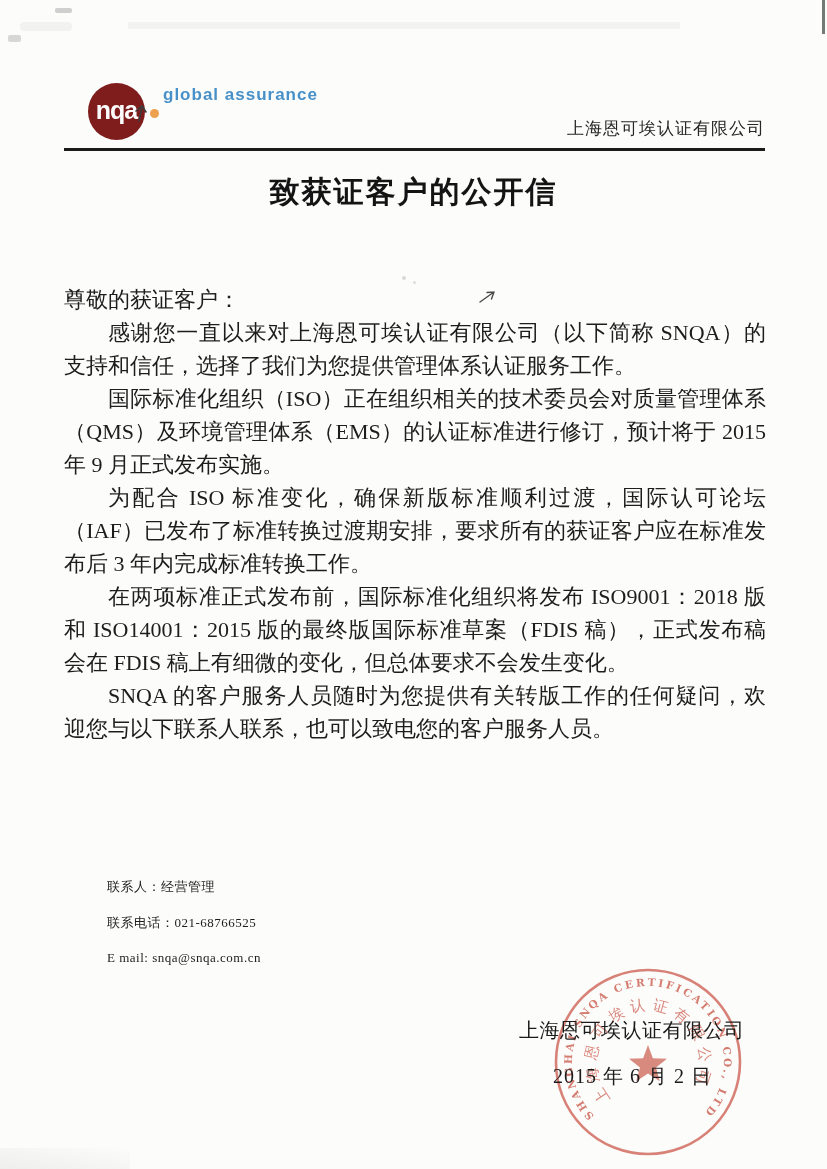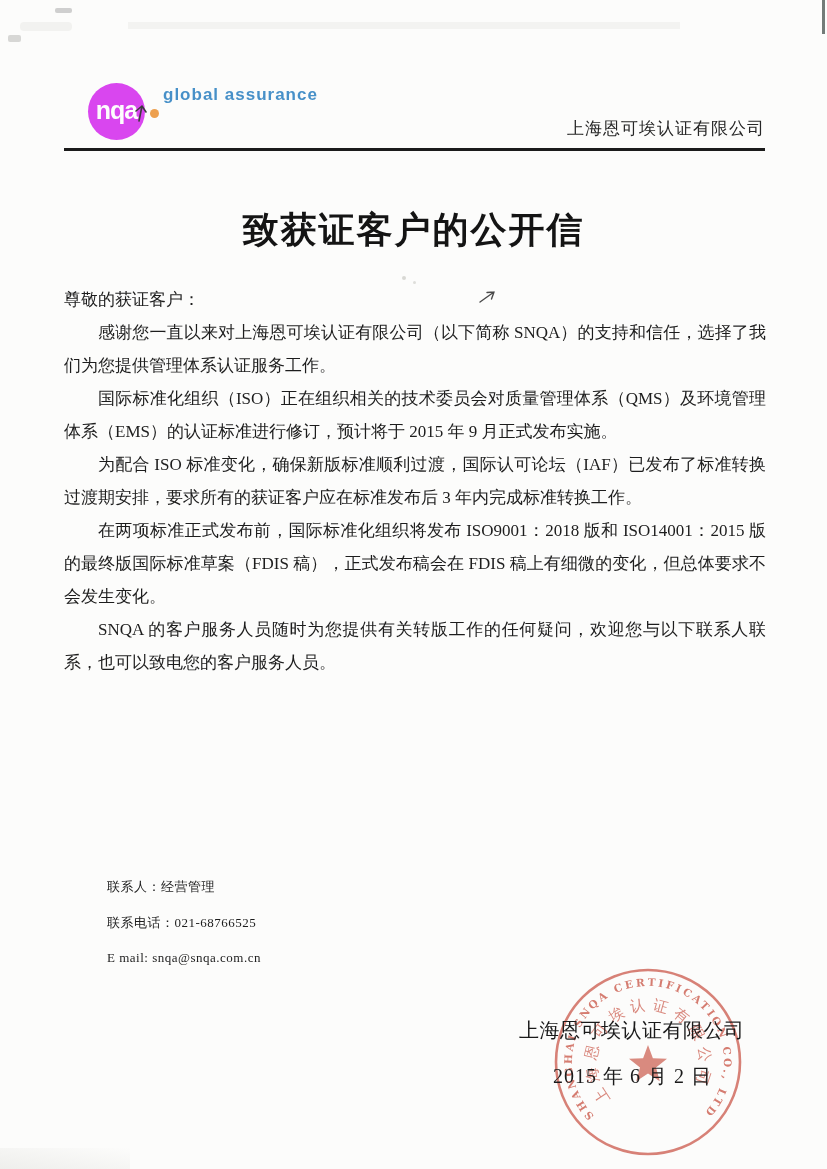--- a/index.html
+++ b/index.html
@@ -19,47 +19,47 @@
   .a-dash-1{left:55px;top:8px;width:17px;height:5px;background:#9a9a98;opacity:.45;border-radius:2px;}
   .a-dash-2{left:8px;top:35px;width:13px;height:7px;background:#a0a09e;opacity:.4;border-radius:2px;}
   .a-edge-r{left:822px;top:0;width:3px;height:34px;background:#46504c;opacity:.75;}
   .a-dot-1{left:402px;top:276px;width:4px;height:4px;background:#d8d8d4;border-radius:50%;}
   .a-dot-2{left:413px;top:281px;width:3px;height:3px;background:#dededa;border-radius:50%;}
   .a-shadow-bl{left:0;top:1148px;width:130px;height:21px;
     background:linear-gradient(to top right,#ebebe8,rgba(255,255,255,0));opacity:.8;}
   
   .logo-circle{
     position:absolute;left:88px;top:83px;width:57px;height:57px;border-radius:50%;
-    background:#d946ef;display:flex;align-items:center;justify-content:center;
+    background:#7f1d1d;display:flex;align-items:center;justify-content:center;
   }
   .logo-circle span{
     font-family:"Liberation Sans","DejaVu Sans",sans-serif;
     font-weight:bold;font-size:25px;color:#fdfdfd;letter-spacing:-1px;
     margin-top:-3px;
   }
   .logo-dot{position:absolute;left:150px;top:109px;width:9px;height:9px;border-radius:50%;background:#eda04f;}
   .logo-tagline{
     position:absolute;left:163px;top:85px;
     font-family:"Liberation Sans","DejaVu Sans",sans-serif;
     font-weight:bold;font-size:17px;color:#4790c8;letter-spacing:1px;
   }
   .company-name-header{
     position:absolute;right:62px;top:117px;
     font-size:17px;color:#262626;letter-spacing:1px;
   }
   .header-rule{position:absolute;left:64px;top:148px;width:701px;height:3px;background:#1b1b1b;}
   
   .letter-title{
-    position:absolute;left:0;top:206px;width:827px;margin:0;
-    text-align:center;font-size:36px;font-weight:bold;color:#141414;letter-spacing:2px;
+    position:absolute;left:0;top:172px;width:827px;margin:0;
+    text-align:center;font-size:30px;font-weight:bold;color:#141414;letter-spacing:2px;
   }
   
   .body-block{
     position:absolute;left:64px;top:283px;width:702px;
-    font-size:17px;line-height:33px;text-align:justify;color:#1d1d1d;
+    font-size:22px;line-height:33px;text-align:justify;color:#1d1d1d;
   }
   .body-block p{margin:0;}
   .body-block p.para{text-indent:2em;}
   
   .contact-block{
     position:absolute;left:107px;top:869px;
     font-size:13px;line-height:35.5px;color:#1d1d1d;letter-spacing:.5px;
   }
   
   .stamp-wrap{position:absolute;left:553px;top:967px;width:190px;height:190px;z-index:1;opacity:.87;}

